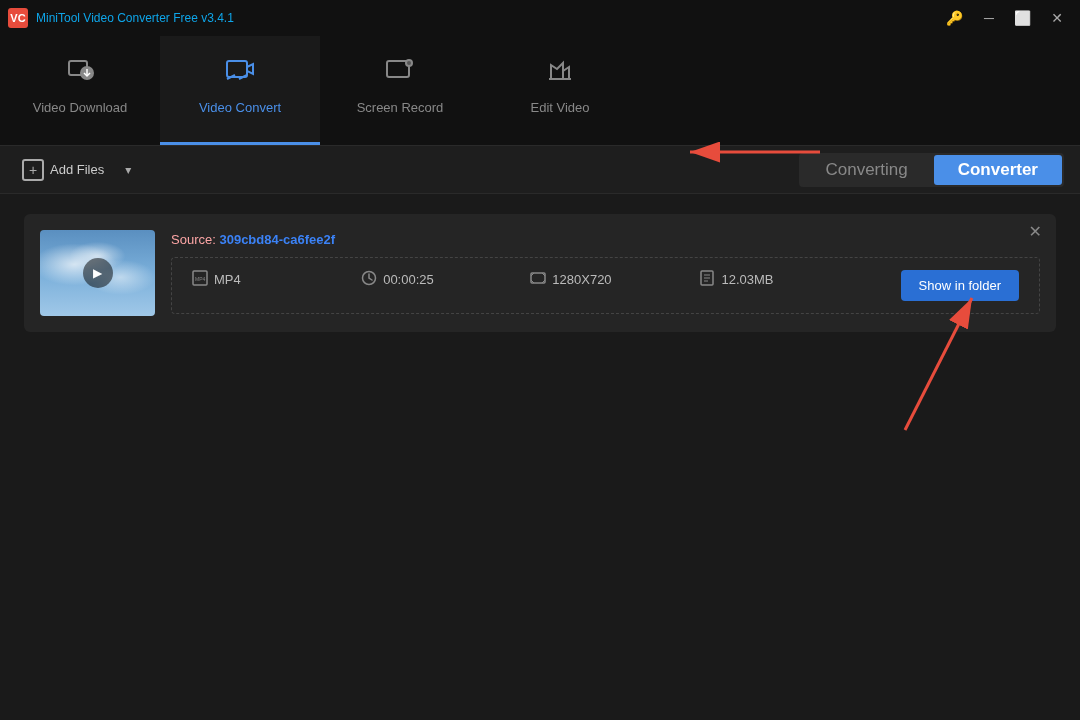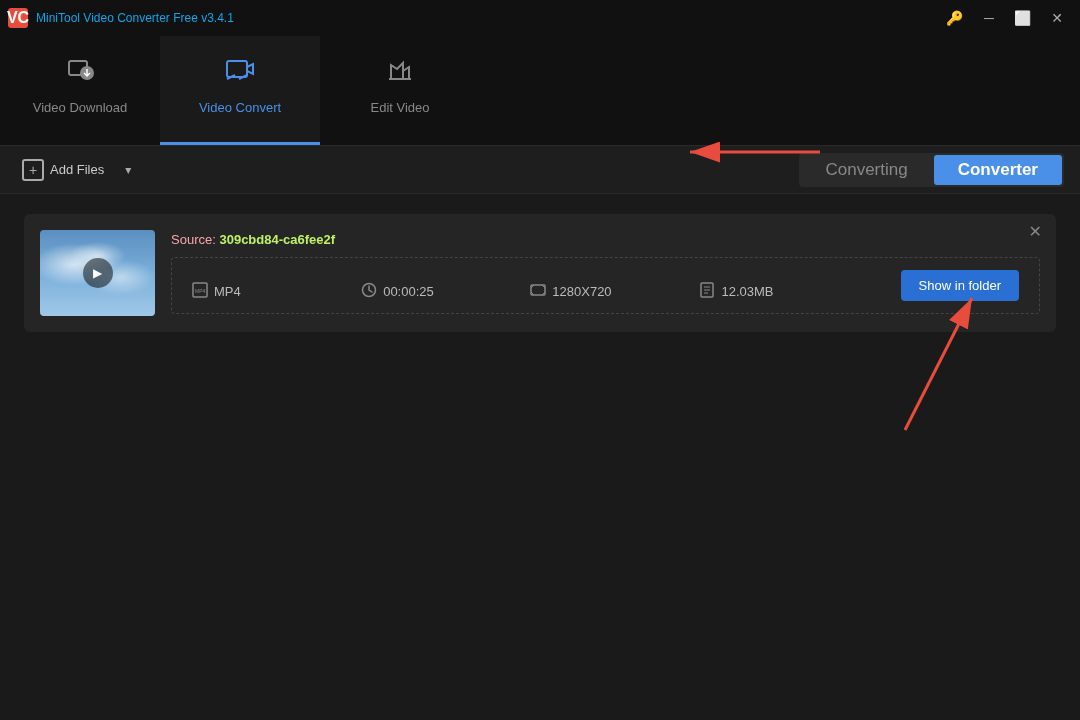--- a/index.html
+++ b/index.html
@@ -27,21 +27,21 @@
       gap: 8px;
     }
     .app-logo {
       width: 20px;
       height: 20px;
       background: #e74c3c;
       border-radius: 3px;
       display: flex;
       align-items: center;
       justify-content: center;
-      font-size: 16px;
+      font-size: 11px;
       font-weight: bold;
       color: white;
     }
     .titlebar-title {
       color: #0ea5e9;
       font-size: 12px;
     }
     .titlebar-controls {
       display: flex;
       align-items: center;
@@ -225,29 +225,29 @@
     
     .file-info {
       flex: 1;
     }
     .file-source {
       color: #ccc;
       font-size: 13px;
       margin-bottom: 10px;
     }
     .file-source span { color: #fca5a5; }
-    .file-source strong { color: #bef264; }
+    .file-source strong { color: #3b82f6; }
 
     
     .converted-item {
       border: 1px dashed #444;
       border-radius: 4px;
       padding: 12px 20px;
       display: flex;
-      align-items: flex-end;
+      align-items: flex-start;
       gap: 0;
     }
     .file-meta {
       display: flex;
       align-items: center;
       flex: 1;
       gap: 0;
     }
     .meta-item {
       display: flex;
@@ -331,20 +331,30 @@
   <div class="nav-tab active">
     <div class="nav-tab-icon">
       <svg width="30" height="28" viewBox="0 0 30 28" fill="none">
         <rect x="2" y="4" width="20" height="16" rx="2" stroke="#4a8fe8" stroke-width="2" fill="none"></rect>
         <path d="M22 10 L28 7 L28 17 L22 14 Z" stroke="#4a8fe8" stroke-width="2" fill="none"></path>
         <path d="M2 22 L10 18" stroke="#4a8fe8" stroke-width="2"></path>
         <path d="M14 22 L22 18" stroke="#4a8fe8" stroke-width="2"></path>
       </svg>
     </div>
     <span class="nav-tab-label">Video Convert</span>
+  </div>
+  <div class="nav-tab">
+    <div class="nav-tab-icon">
+      <svg width="30" height="28" viewBox="0 0 30 28" fill="none">
+        <rect x="2" y="4" width="22" height="16" rx="2" stroke="#888" stroke-width="2" fill="none"></rect>
+        <circle cx="24" cy="6" r="4" fill="#888"></circle>
+        <circle cx="24" cy="6" r="2" fill="#555"></circle>
+      </svg>
+    </div>
+    <span class="nav-tab-label">Screen Record</span>
   </div>
   <div class="nav-tab">
     <div class="nav-tab-icon">
       <svg width="30" height="28" viewBox="0 0 30 28" fill="none">
         <path d="M6 22 L6 8 L12 12 L18 6 L18 22" stroke="#888" stroke-width="2" fill="none"></path>
         <path d="M18 14 L24 10 L24 22" stroke="#888" stroke-width="2" fill="none"></path>
         <line x1="4" y1="22" x2="26" y2="22" stroke="#888" stroke-width="2"></line>
       </svg>
     </div>
     <span class="nav-tab-label">Edit Video</span>

